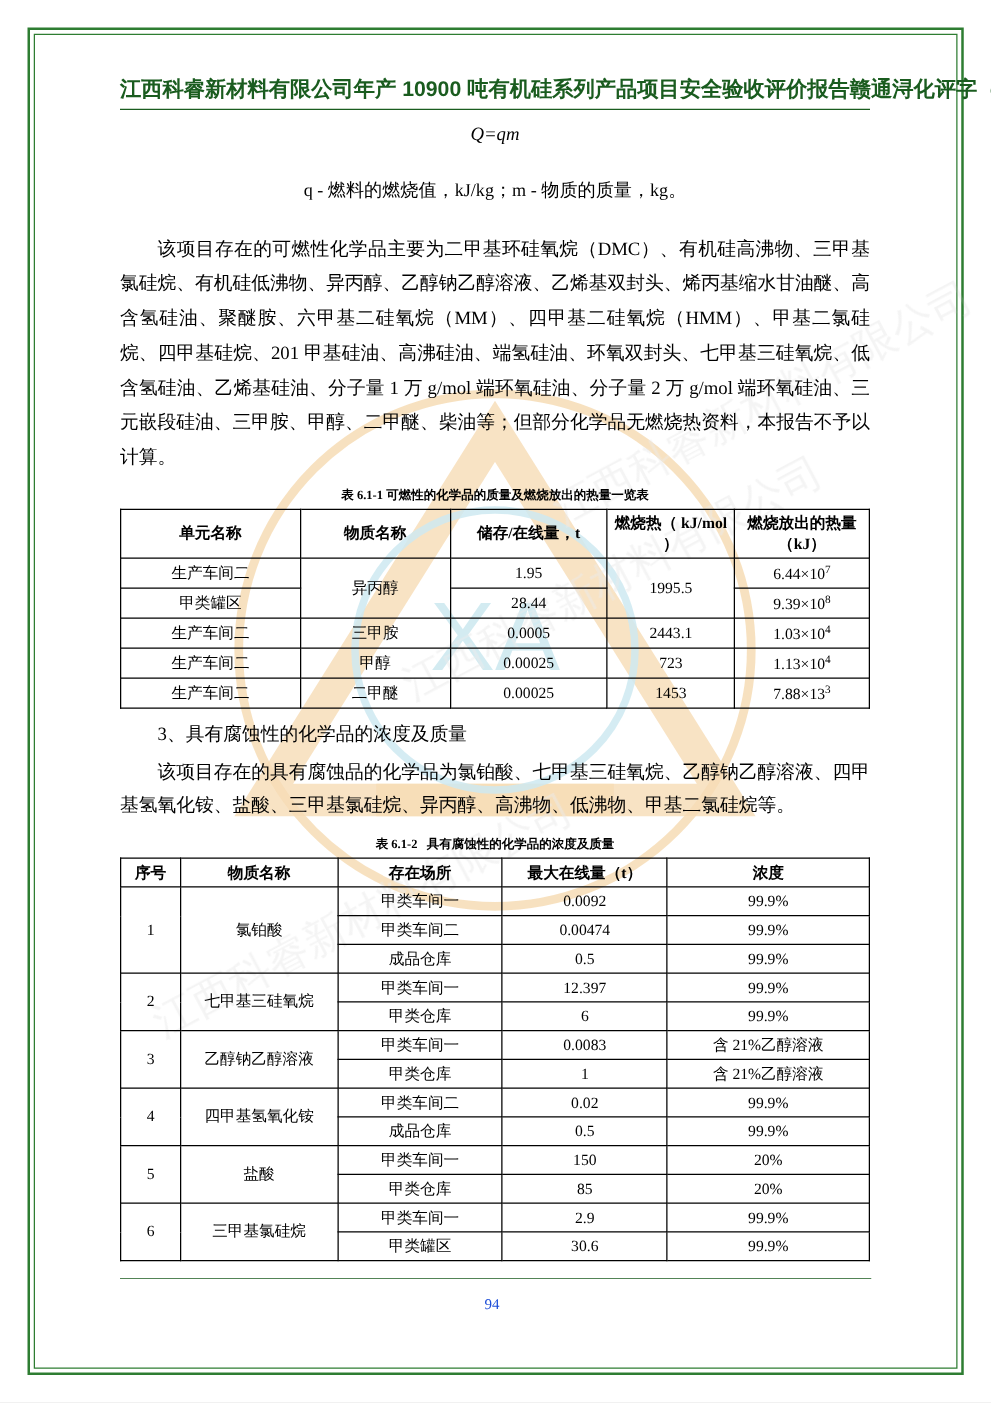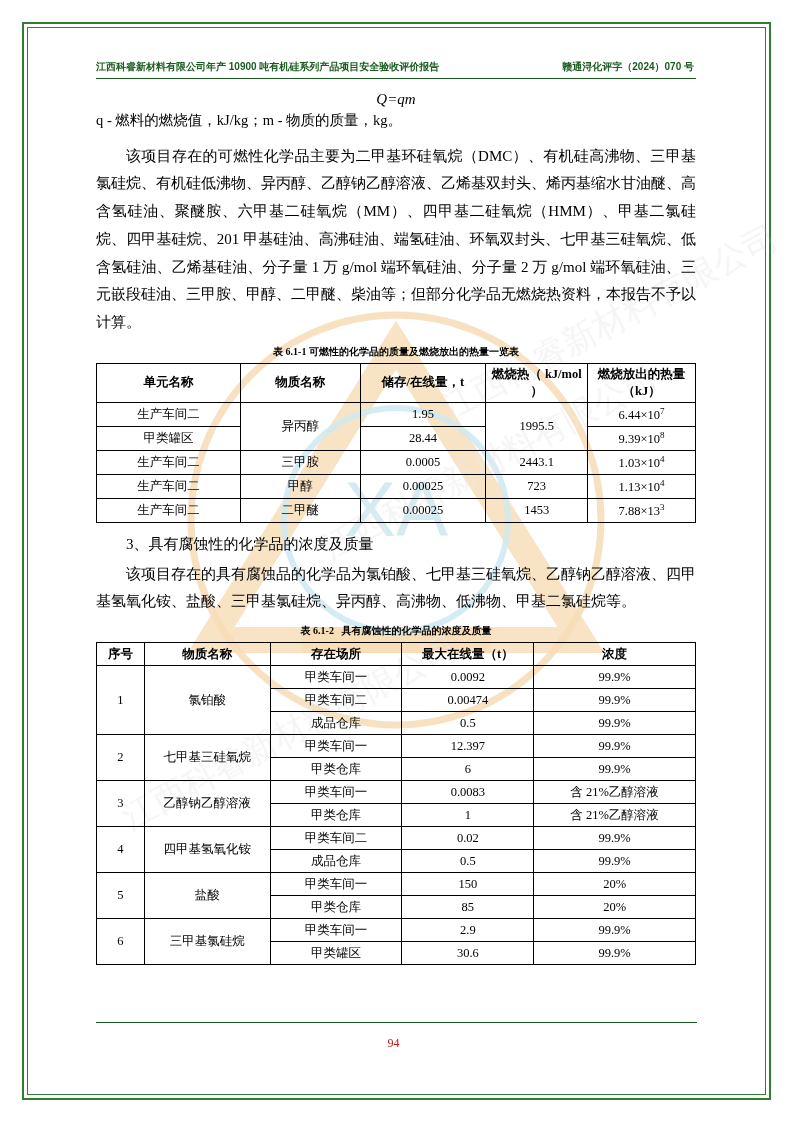--- a/index.html
+++ b/index.html
@@ -44,21 +44,21 @@
   .content {
     position: absolute;
     left: 96px;
     top: 60px;
     width: 600px;
     z-index: 3;
   }
 
   .header {
     position: relative;
-    font-size: 10px;
+    font-size: 17px;
     font-weight: bold;
     color: #1a5c1f;
     letter-spacing: 0px;
     white-space: nowrap;
     padding-bottom: 4px;
     border-bottom: 1.5px solid #1a5c1f;
     display: flex;
     justify-content: space-between;
     font-family: "Liberation Sans", sans-serif;
   }
@@ -71,36 +71,36 @@
     top: 1022px;
     border-top: 1.5px solid #1a5c1f;
     z-index: 3;
   }
   .page-num {
     position: absolute;
     left: 0; right: 6px;
     top: 1036px;
     text-align: center;
     font-size: 12px;
-    color: #b91c1c;
+    color: #1d4ed8;
     z-index: 3;
     font-family: "Liberation Serif", serif;
   }
 
   .formula {
     text-align: center;
     font-size: 15px;
     font-style: italic;
-    margin: 12px 0 0 0;
+    margin: 12px 0 24px 0;
     font-family: "Liberation Serif", serif;
   }
   .legend {
     font-size: 14.5px;
-    text-align: left;
-    margin-bottom: 10px;
+    text-align: center;
+    margin-bottom: 21px;
     line-height: 1.7;
   }
 
   p.body {
     font-size: 15px;
     line-height: 1.85;
     text-align: justify;
     text-justify: inter-ideograph;
     margin: 0 0 2px 0;
     text-indent: 2em;

